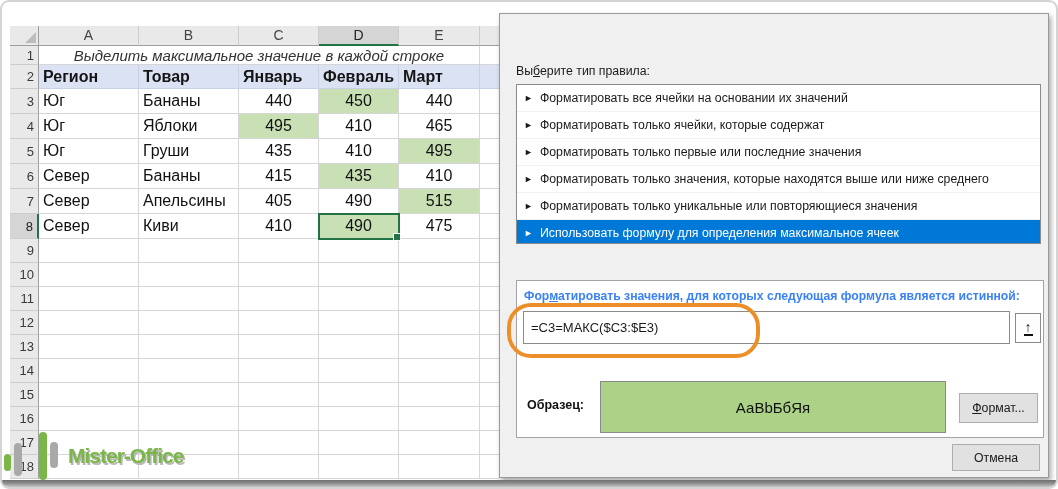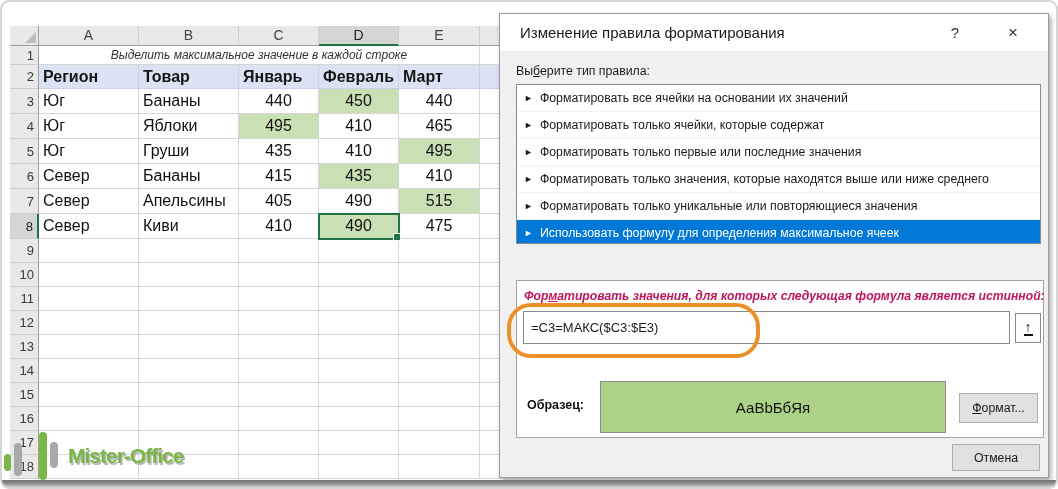--- a/index.html
+++ b/index.html
@@ -14,21 +14,21 @@
   .sheet div{box-sizing:border-box;}
   .corner{grid-column:1;grid-row:1;background:#e9e9e9;border-right:1px solid #9e9e9e;border-bottom:1px solid #9e9e9e;position:relative;}
   .corner::after{content:'';position:absolute;right:2px;bottom:2px;border-style:solid;border-width:0 0 11px 11px;border-color:transparent transparent #bdbdbd transparent;}
   .colhead{background:#e9e9e9;border-right:1px solid #cdcdcd;border-bottom:1px solid #9e9e9e;
            text-align:center;font-size:14px;color:#444;line-height:19px;}
   .colhead.active-col{background:#d5d5d5;border-bottom:2px solid var(--selection-green,#217346);color:#222;}
   .rowhead{background:#e9e9e9;border-bottom:1px solid #cdcdcd;border-right:1px solid #9e9e9e;
            text-align:right;padding-right:4px;font-size:13px;color:#3a3a3a;display:flex;align-items:center;justify-content:flex-end;}
   .rowhead.active-row{background:#d5d5d5;border-right:2px solid var(--selection-green,#217346);color:#222;}
   .bc{border-right:1px solid #d6d6d6;border-bottom:1px solid #d6d6d6;background:#fff;}
-  .titlecell{font-style:italic;font-size:12px;color:#333;display:flex;align-items:center;justify-content:center;white-space:nowrap;}
+  .titlecell{font-style:italic;font-size:15px;color:#333;display:flex;align-items:center;justify-content:center;white-space:nowrap;}
   .hdrcell{background:var(--header-fill,#dbe2f3);font-weight:bold;font-size:16px;color:#151515;
            display:flex;align-items:center;padding-left:4px;white-space:nowrap;border-right:1px solid #c9d1e6;border-bottom:1px solid #c9d1e6;}
   .tcell{font-size:16px;color:#111;display:flex;align-items:center;padding-left:4px;white-space:nowrap;}
   .ncell{font-size:16px;color:#111;display:flex;align-items:center;justify-content:center;}
   .hl{background:var(--highlight-green,#c8e0b4);}
   .sel{outline:2px solid var(--selection-green,#217346);outline-offset:-1px;position:relative;z-index:2;}
   .sel::after{content:'';position:absolute;right:-3px;bottom:-3px;width:6px;height:6px;
               background:var(--selection-green,#217346);border:1px solid #fff;}
 
   
@@ -52,21 +52,21 @@
   .dlabel{position:absolute;font-size:12.3px;color:#1a1a1a;white-space:nowrap;}
   .mn{text-decoration:underline;}
   .listbox{position:absolute;left:16px;top:70px;width:523px;height:158px;background:#fff;
            border:1px solid #8a8a8a;overflow:hidden;}
   .ritem{height:26px;display:flex;align-items:center;padding-left:7px;font-size:12.3px;color:#1a1a1a;
          white-space:nowrap;border-bottom:1px solid #f1f1f1;}
   .ritem .arrow{font-size:9px;margin-right:7px;color:#1a1a1a;}
   .ritem.selrule{background:var(--accent-blue,#0078d7);color:#fff;border-bottom-color:var(--accent-blue,#0078d7);}
   .ritem.selrule .arrow{color:#fff;}
   .groupbox{position:absolute;left:16px;top:266px;width:526px;height:156px;background:#fff;border:1px solid #a3a3a3;}
-  .boldlabel{position:absolute;left:7px;top:8px;font-size:12.2px;font-weight:bold;color:#be185d;white-space:nowrap;font-style:italic;}
+  .boldlabel{position:absolute;left:7px;top:8px;font-size:12.2px;font-weight:bold;color:#3b82f6;white-space:nowrap;}
   .finput{position:absolute;left:6px;top:30px;width:487px;height:33px;background:#fff;border:1px solid #8a8a8a;
           display:flex;align-items:center;padding-left:7px;font-size:13px;color:#1a1a1a;box-sizing:border-box;}
   .collapse{position:absolute;left:498px;top:32px;width:26px;height:30px;background:#fdfdfd;border:1px solid #8a8a8a;
             box-sizing:border-box;display:flex;align-items:center;justify-content:center;}
   .collapse .up{font-size:14px;font-weight:bold;color:#111;line-height:13px;border-bottom:2px solid #111;padding:0 1px;}
   .samplelabel{position:absolute;left:10px;top:117px;font-size:12.5px;font-weight:bold;color:#111;}
   .samplebox{position:absolute;left:83px;top:100px;width:346px;height:52px;background:var(--sample-green,#abd287);
              border:1px solid #8a8a8a;display:flex;align-items:center;justify-content:center;
              font-size:15px;color:#111;box-sizing:border-box;}
   .btn{position:absolute;background:#e1e1e1;border:1px solid #adadad;font-size:12.3px;color:#1a1a1a;
@@ -220,25 +220,20 @@
 
   <div class="logo">
     <span class="bar b1"></span>
     <span class="bar b2"></span>
     <span class="bar b3"></span>
     <span class="bar b4"></span>
     <span class="word">Mister-Office</span>
   </div>
 
   <div class="dialog">
-    <div class="titlebar">
-      <span class="titletext">Изменение правила форматирования</span>
-      <span class="helpbtn">?</span>
-      <span class="closebtn">×</span>
-    </div>
 
     <div class="dlabel" style="left:16px;top:50px;"><span>Вы</span><span class="mn">б</span><span>ерите тип правила:</span></div>
 
     <div class="listbox">
 
     <div class="ritem">
           <span class="arrow">►</span>
           <span>Форматировать все ячейки на основании их значений</span>
         </div>
         <div class="ritem">

